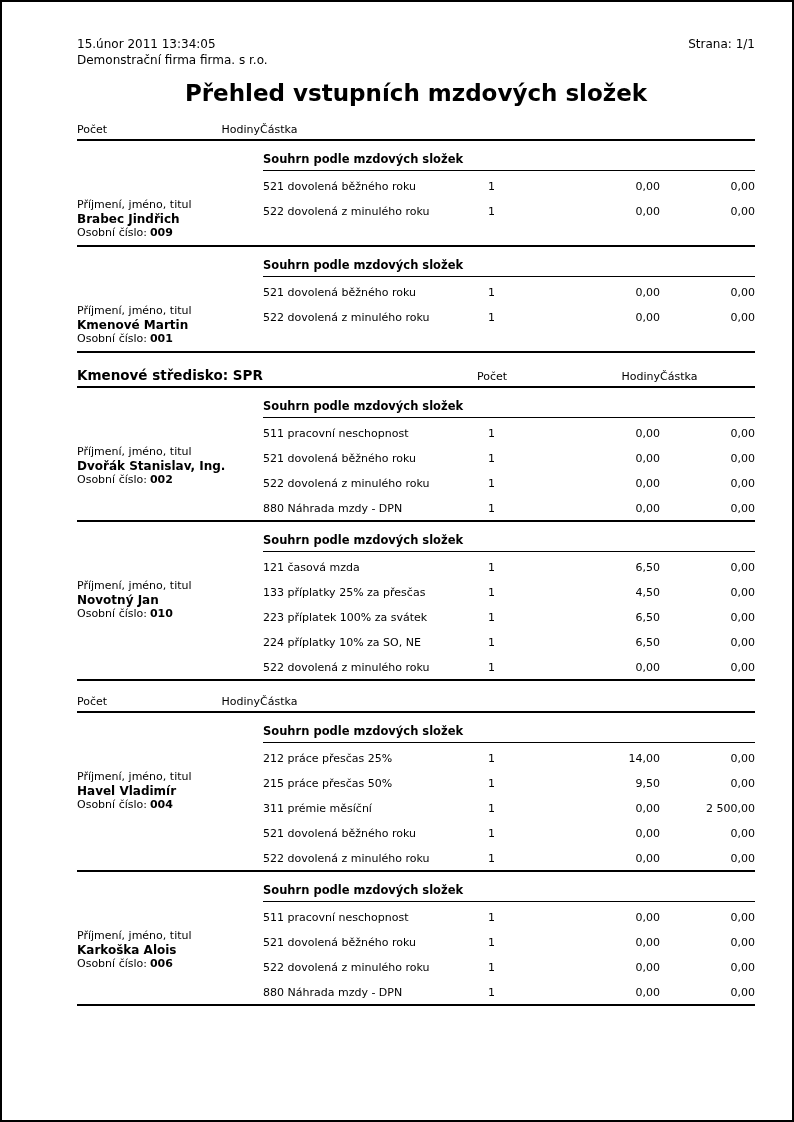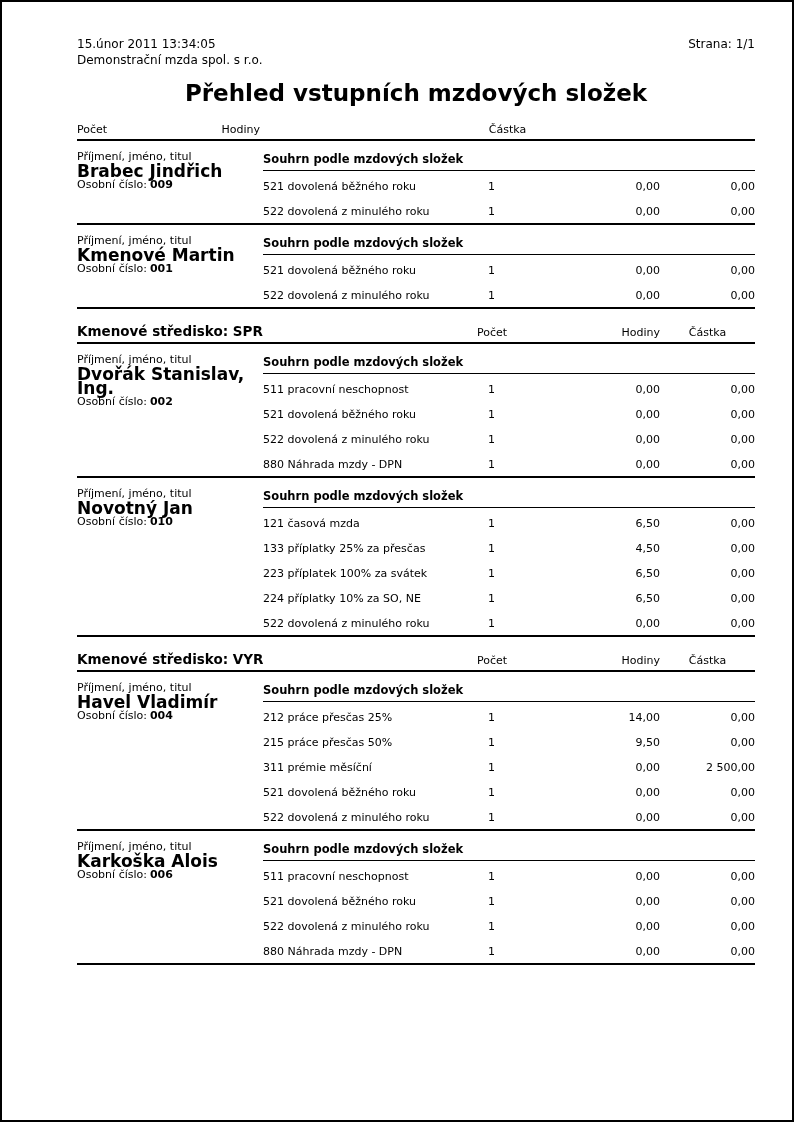--- a/index.html
+++ b/index.html
@@ -54,36 +54,37 @@
     padding-bottom: 3px;
     font-size: 11px;
   }
   .sec-title {
     width: 400px;
     font-size: 13.5px;
     font-weight: bold;
   }
   .hdr-count  { width: 100px; }
   .hdr-hours  { width: 83px; text-align: right; }
-  .hdr-amount { flex: 1;     text-align: center; }
+  .hdr-amount { flex: 1;     text-align: left; }
 
   
   .employee {
     display: flex;
     margin-top: 8px;
     padding-bottom: 5px;
     border-bottom: 2px solid #000000;
   }
   .emp-info {
     width: 186px;
     font-size: 11px;
     line-height: 14px;
     padding-top: 1px;
-  }
-  .emp-name { font-weight: bold; font-size: 17px; }
+    margin-top: 48px;
+  }
+  .emp-name { font-weight: bold; font-size: 12px; }
   .pnum-label { margin-right: 3px; }
   .pnum { font-weight: bold; }
 
   .emp-table { flex: 1; }
   .summary-header {
     font-size: 11.5px;
     font-weight: bold;
     padding: 3px 0 4px 0;
     border-bottom: 1px solid #000000;
   }
@@ -101,21 +102,21 @@
 </style>
 </head>
 <body>
 
 <div class="page">
   <div class="content">
 
     <div class="report-header">
       <div>
         <div>15.únor 2011  13:34:05</div>
-        <div>Demonstrační mzda spol. s r.o.</div>
+        <div>Demonstrační firma firma. s r.o.</div>
       </div>
       <div>Strana: 1/1</div>
     </div>
 
     <div class="title">Přehled vstupních mzdových složek</div>
 
     <div class="sections" id="sections">
   <section class="section">
     <div class="section-header">
       <span class="hdr-count">Počet</span>
@@ -277,21 +278,20 @@
     <span class="c-amount">0,00</span>
   </div>
 </div>
     </div>
   </div>
 </div>
   </section>
 
   <section class="section">
     <div class="section-header">
-      <span class="sec-title">Kmenové středisko: VYR</span>
       <span class="hdr-count">Počet</span>
       <span class="hdr-hours">Hodiny</span>
       <span class="hdr-amount">Částka</span>
     </div>
     <div>
   <div class="employee">
     <div class="emp-info">
       <div>Příjmení, jméno, titul</div>
       <div class="emp-name">Havel Vladimír</div>
       <div>

